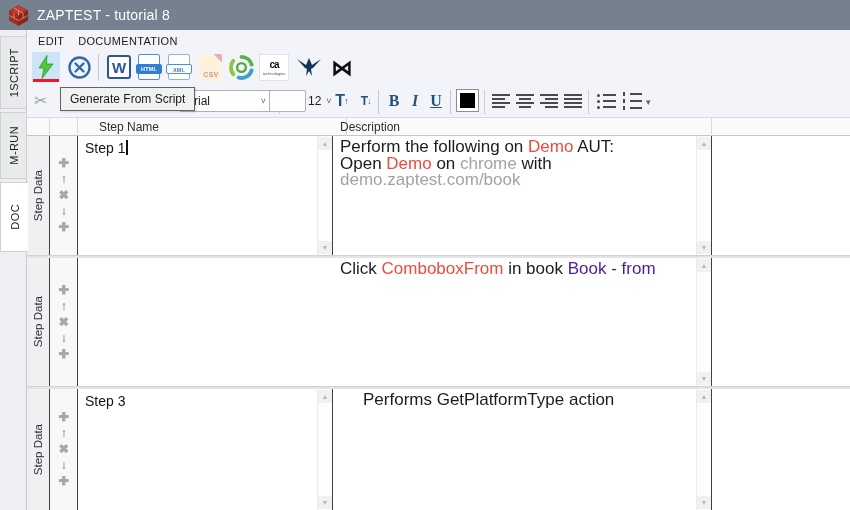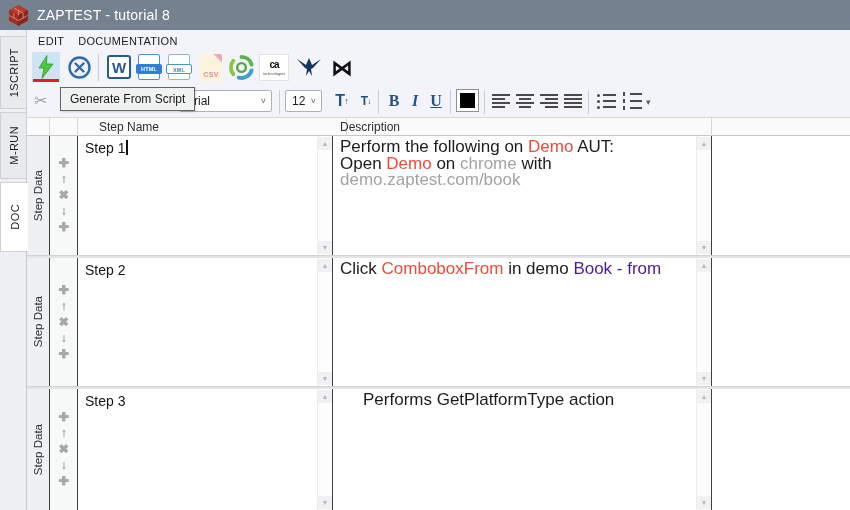--- a/index.html
+++ b/index.html
@@ -200,21 +200,21 @@
     </div>
   </div>
 
   <div class="toolbar2">
     <span class="scissors">✂</span>
     <div class="combo" style="left:152px; width:93px;">
       <span class="val">Arial</span>
       <span class="chev">˅</span>
     </div>
     <div class="tb2-sep" style="left:252px;"></div>
-    <div class="combo" style="left:258px; width:37px;">
+    <div class="combo" style="left:242px; width:37px;padding-left:32px;">
       <span class="val">12</span>
       <span class="chev">˅</span>
     </div>
     <div class="fmt" style="left:303px; width:24px;">
       <span class="tg-main">T</span>
         <span class="tg-arrow">↑</span>
     </div>
     <div class="fmt" style="left:329px; width:20px;">
       <span class="tg-main" style="font-size:12px;">T</span>
         <span class="tg-arrow" style="font-size:8px;">↓</span>
@@ -351,30 +351,23 @@
     <div class="cell c-g1">
       <span class="vtext">Step Data</span>
     </div>
     <div class="cell c-g2">
             <span class="tool">✚</span>
             <span class="tool">↑</span>
             <span class="tool">✖</span>
             <span class="tool">↓</span>
             <span class="tool">✚</span>
           </div>
-    <div class="cell c-step">
-      <div class="stepname">Step 2</div>
-      <div class="vscroll">
-        <span class="sbtn up">▲</span>
-        <span class="sbtn down">▼</span>
-      </div>
-    </div>
     <div class="cell c-desc">
       <div class="desctext">
-              <div><span style="color: rgb(28, 28, 28);">Click </span><span style="color: rgb(238, 75, 59);">ComboboxFrom</span><span style="color: rgb(28, 28, 28);"> in demo </span><span style="color: #4c1d95;">Book - from</span></div>
+              <div><span style="color: rgb(28, 28, 28);">Click </span><span style="color: rgb(238, 75, 59);">ComboboxFrom</span><span style="color: rgb(28, 28, 28);"> in book </span><span style="color: #4c1d95;">Book - from</span></div>
             </div>
       <div class="vscroll">
         <span class="sbtn up">▲</span>
         <span class="sbtn down">▼</span>
       </div>
     </div>
     <div class="cell c-exp"></div>
   </div>
         <div class="trow r2">
     <div class="cell c-g1">

